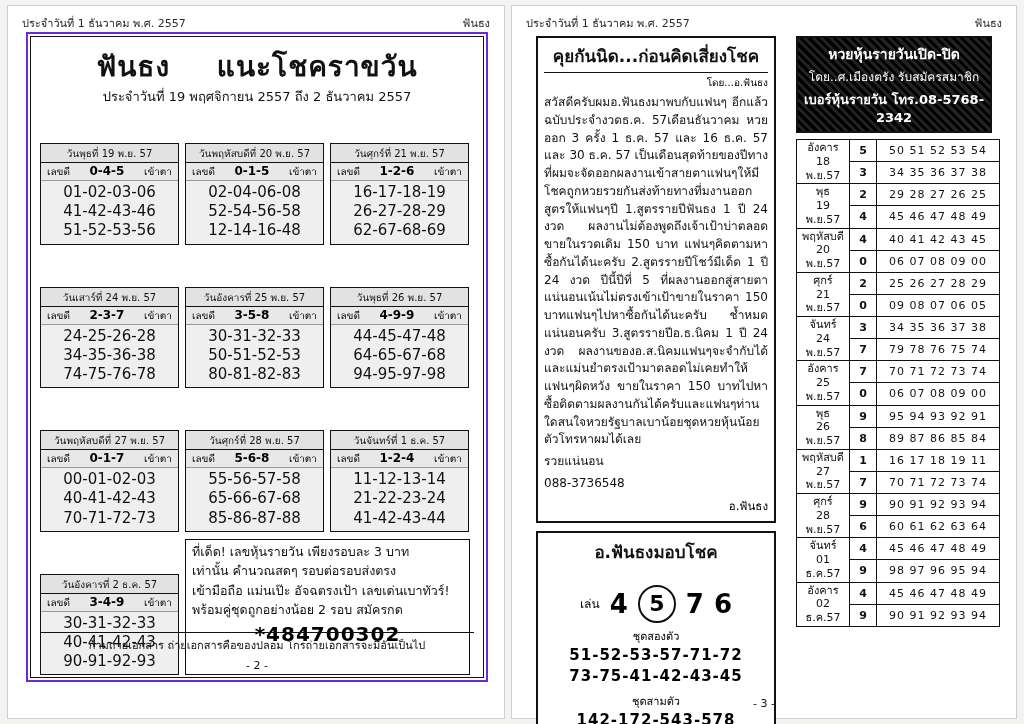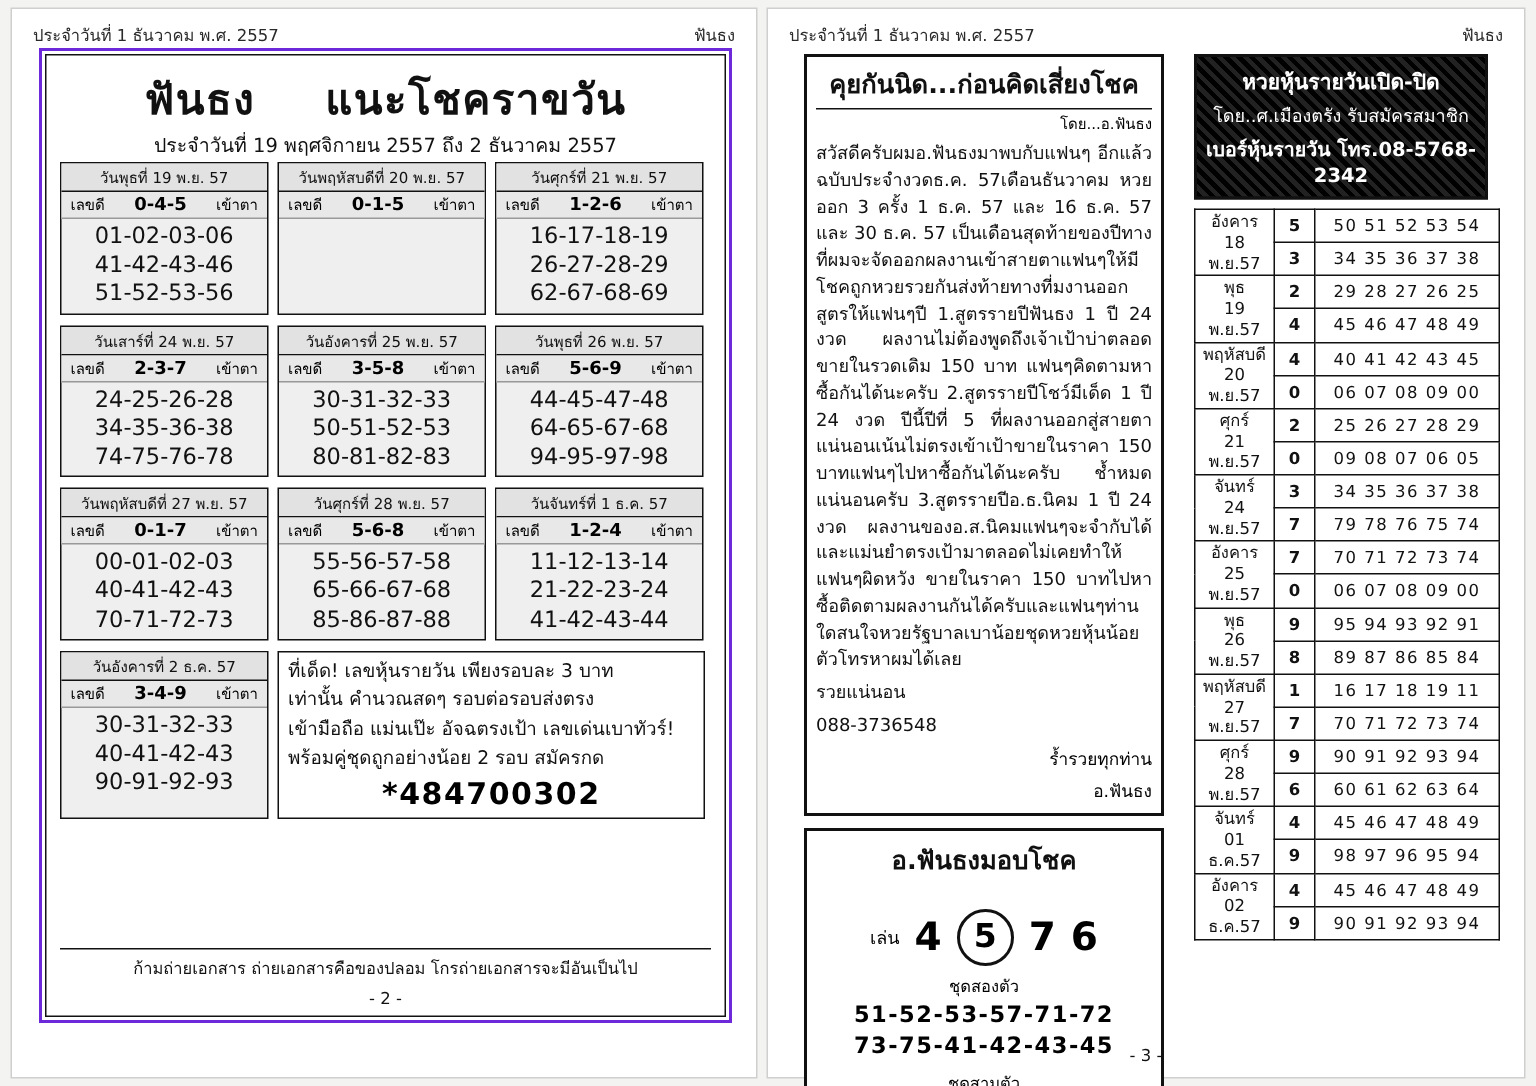--- a/index.html
+++ b/index.html
@@ -47,20 +47,21 @@
     position:absolute;top:52px;left:0;width:100%;text-align:center;
     font-size:13px;color:#111;
   }
   .grid{
     position:absolute;left:12px;top:74px;width:430px;
   }
   .row{display:flex;gap:6px;margin-bottom:7px;}
   .cell{
     width:139px;border:1px solid #111;background:#efefef;
     box-sizing:border-box;
+    margin-top:35px;
   }
   .cell .cap{
     text-align:center;font-size:10px;padding:2px 0 1px;
     border-bottom:1px solid #111;background:#e2e2e2;color:#111;
   }
   .cell .sub{
     display:flex;justify-content:space-between;font-size:10px;
     padding:1px 6px;border-bottom:1px solid #999;background:#e8e8e8;
   }
   .cell .sub .mid{font-size:12px;font-weight:bold;}
@@ -183,20 +184,25 @@
               <div>51-52-53-56</div>
             </div>
           </div>
           <div class="cell">
             <div class="cap">วันพฤหัสบดีที่ 20 พ.ย. 57</div>
             <div class="sub">
               <span>เลขดี</span>
               <span class="mid">0-1-5</span>
               <span>เข้าตา</span>
             </div>
+            <div class="nums">
+              <div>02-04-06-08</div>
+              <div>52-54-56-58</div>
+              <div>12-14-16-48</div>
+            </div>
           </div>
           <div class="cell">
             <div class="cap">วันศุกร์ที่ 21 พ.ย. 57</div>
             <div class="sub">
               <span>เลขดี</span>
               <span class="mid">1-2-6</span>
               <span>เข้าตา</span>
             </div>
             <div class="nums">
               <div>16-17-18-19</div>
@@ -230,21 +236,21 @@
             <div class="nums">
               <div>30-31-32-33</div>
               <div>50-51-52-53</div>
               <div>80-81-82-83</div>
             </div>
           </div>
           <div class="cell">
             <div class="cap">วันพุธที่ 26 พ.ย. 57</div>
             <div class="sub">
               <span>เลขดี</span>
-              <span class="mid">5-6-9</span>
+              <span class="mid">4-9-9</span>
               <span>เข้าตา</span>
             </div>
             <div class="nums">
               <div>44-45-47-48</div>
               <div>64-65-67-68</div>
               <div>94-95-97-98</div>
             </div>
           </div>
         </div>
 
@@ -327,21 +333,20 @@
 
     <div class="col-left">
       <div class="art-box">
         <div class="art-title">คุยกันนิด...ก่อนคิดเสี่ยงโชค</div>
         <div class="art-by">โดย...อ.ฟันธง</div>
         <div class="art-body">
           <p>สวัสดีครับผมอ.ฟันธงมาพบกับแฟนๆ อีกแล้ว ฉบับประจำงวดธ.ค. 57เดือนธันวาคม หวยออก 3 ครั้ง 1 ธ.ค. 57 และ 16 ธ.ค. 57 และ 30 ธ.ค. 57 เป็นเดือนสุดท้ายของปีทางที่ผมจะจัดออกผลงานเข้าสายตาแฟนๆให้มีโชคถูกหวยรวยกันส่งท้ายทางที่มงานออกสูตรให้แฟนๆปี 1.สูตรรายปีฟันธง 1 ปี 24 งวด ผลงานไม่ต้องพูดถึงเจ้าเป้าบ่าตลอดขายในรวดเดิม 150 บาท แฟนๆคิดตามหาซื้อกันได้นะครับ 2.สูตรรายปีโชว์มีเด็ด 1 ปี 24 งวด ปีนี้ปีที่ 5 ที่ผลงานออกสู่สายตาแน่นอนเน้นไม่ตรงเข้าเป้าขายในราคา 150 บาทแฟนๆไปหาซื้อกันได้นะครับ ช้ำหมดแน่นอนครับ 3.สูตรรายปีอ.ธ.นิคม 1 ปี 24 งวด ผลงานของอ.ส.นิคมแฟนๆจะจำกับได้และแม่นยำตรงเป้ามาตลอดไม่เคยทำให้แฟนๆผิดหวัง ขายในราคา 150 บาทไปหาซื้อติดตามผลงานกันได้ครับและแฟนๆท่านใดสนใจหวยรัฐบาลเบาน้อยชุดหวยหุ้นน้อยตัวโทรหาผมได้เลย</p>
           <p>รวยแน่นอน</p>
           <p>088-3736548</p>
         </div>
-        <div class="art-sign">ร้ำรวยทุกท่าน</div>
         <div class="art-sign">อ.ฟันธง</div>
       </div>
 
       <div class="gift-box">
         <div class="gift-title">อ.ฟันธงมอบโชค</div>
         <div class="gift-row">
           <span class="lab">เล่น</span>
           <span class="d">4</span>
           <span class="circled">5</span>
           <span class="d">7</span>

